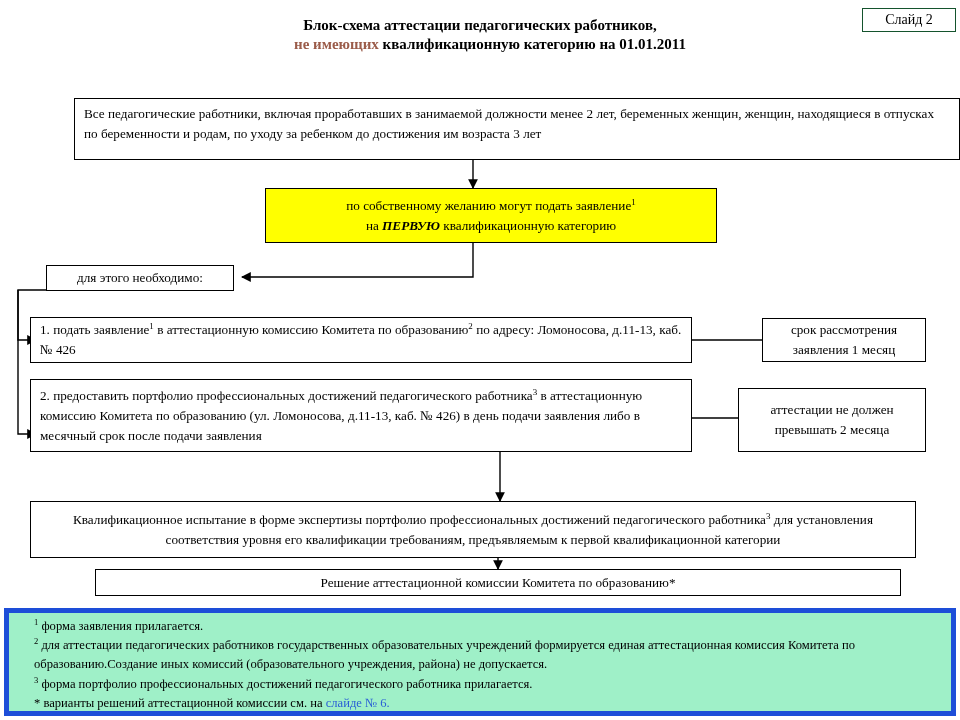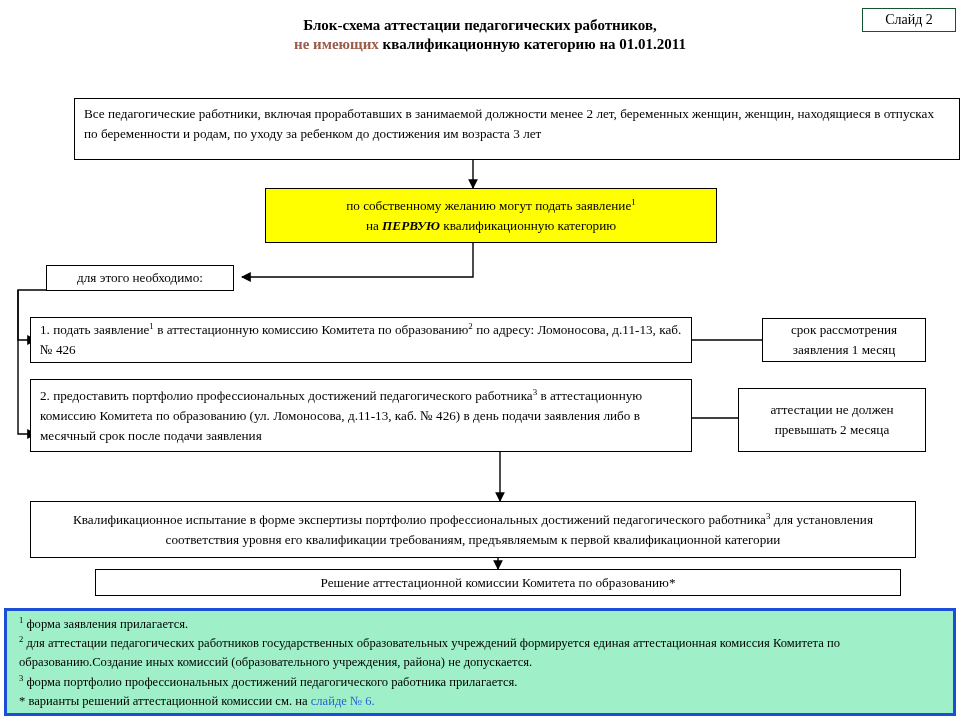--- a/index.html
+++ b/index.html
@@ -65,23 +65,23 @@
   .bold { font-weight: bold; font-style: italic; }
 
   
   #footnotes {
     position: absolute;
     left: 4px;
     top: 608px;
     width: 952px;
     height: 108px;
     box-sizing: border-box;
-    border: 3px solid #1d4ed8;
+    border: 5px solid #1d4ed8;
     background: #9ff0c8;
-    padding: 4px 8px 0 12px;
+    padding: 4px 8px 0 25px;
     font-size: 12.6px;
     line-height: 19.2px;
   }
   #footnotes .link { color: #2a5fd6; }
 
   
   #wires {
     position: absolute;
     left: 0; top: 0;
     width: 960px; height: 720px;

